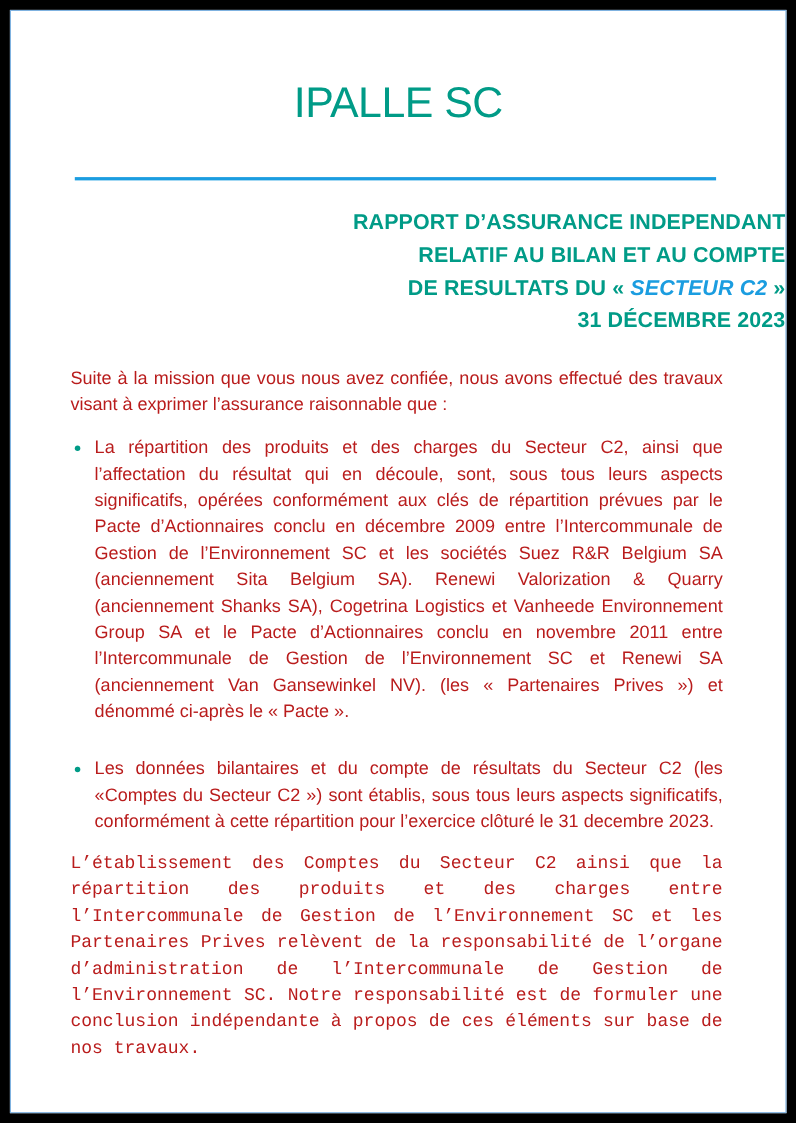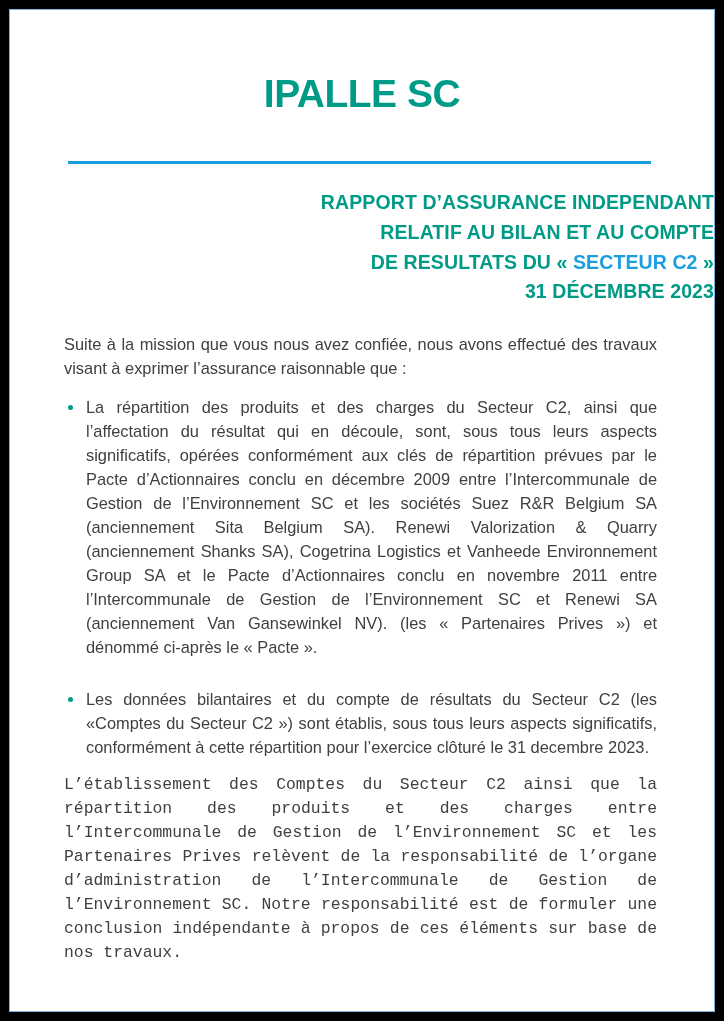--- a/index.html
+++ b/index.html
@@ -34,21 +34,21 @@
     border: 1px solid #7fb2e0;
     box-sizing: border-box;
     overflow: hidden;
   }
 
   
   .doc-title {
     text-align: center;
     color: #009b87;
     font-size: 39px;
-    font-weight: bold;
+    font-weight: normal;
     letter-spacing: -0.5px;
     margin: 0;
     padding-top: 63px;
     line-height: 1.1;
   }
 
   .title-divider {
     height: 3px;
     background: #1b9de0;
     margin: 45px 0 0 0;
@@ -59,27 +59,27 @@
   .subtitle-block {
     text-align: right;
     color: #009b87;
     font-size: 19.5px;
     font-weight: bold;
     line-height: 1.53;
     margin-top: 24px;
     letter-spacing: 0.1px;
   }
   .subtitle-line { display: block; }
-  .sector-highlight { color: #1b9de0; }
+  .sector-highlight { color: #1b9de0; font-style: italic; }
 
   
   .body-wrap {
     padding: 0 57px 0 54px;
     margin-top: 26px;
-    color: #404040;
+    color: #b91c1c;
     font-size: 16.4px;
     line-height: 1.46;
   }
 
   .para {
     text-align: justify;
     text-justify: inter-word;
     margin: 0 0 15px 0;
     hyphens: none;
   }

